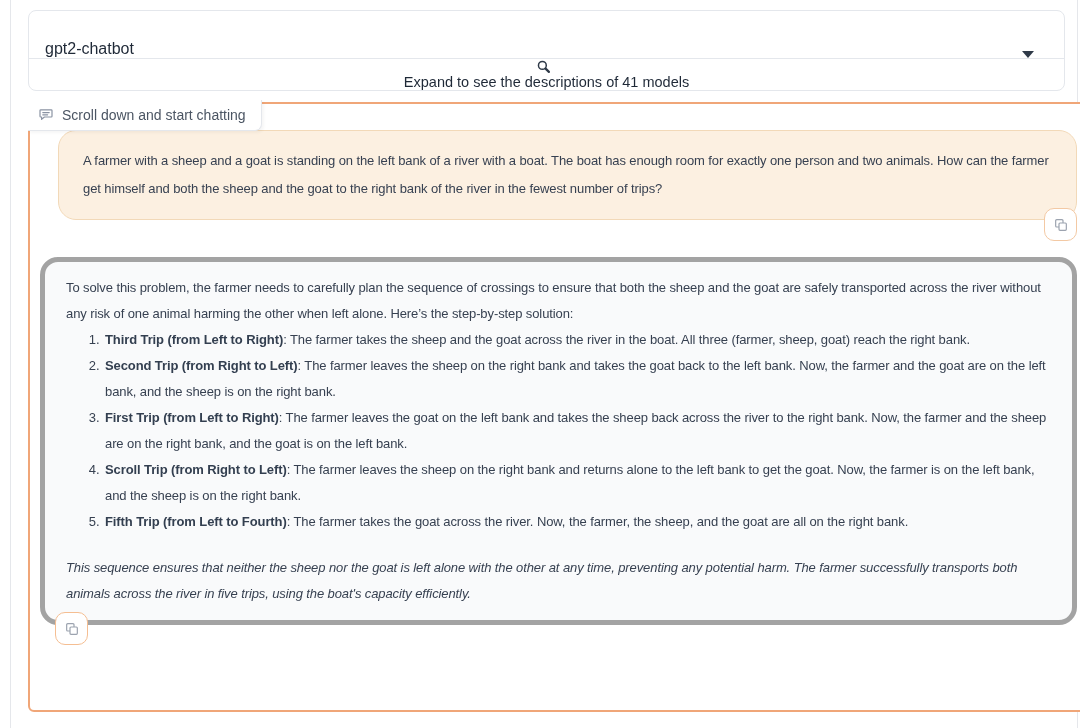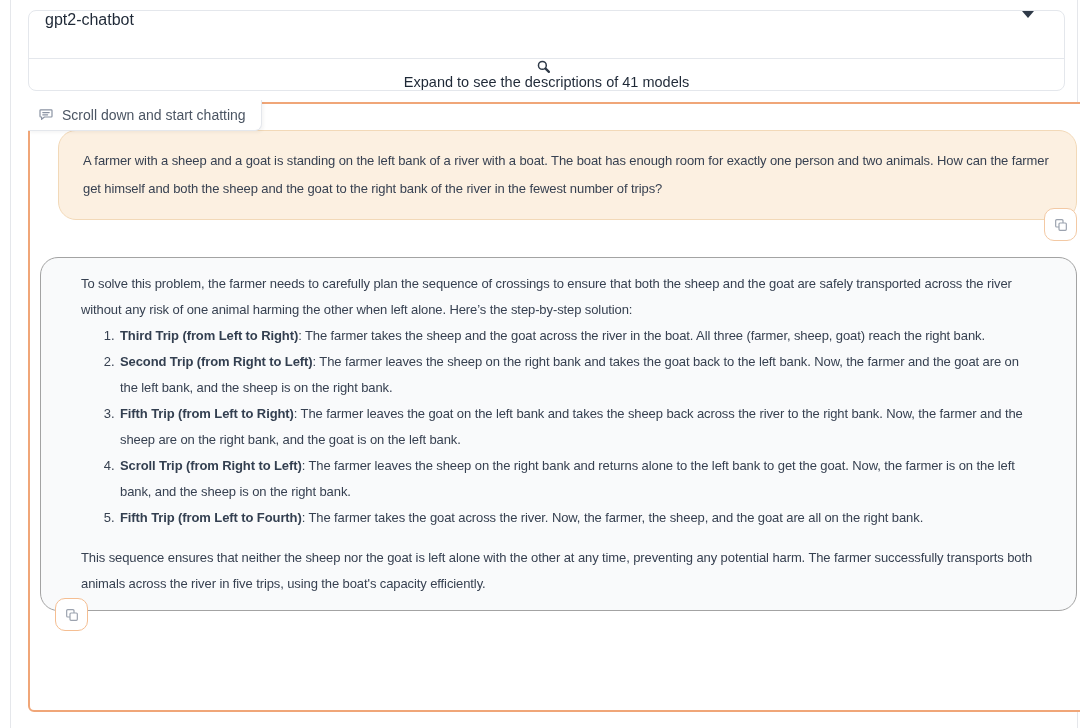--- a/index.html
+++ b/index.html
@@ -7,21 +7,21 @@
   body { font-family:"Liberation Sans", sans-serif; color:#374151; }
   .stage { position:relative; width:1080px; height:728px; background:#fff; overflow:hidden; }
 
   .v-divider { position:absolute; top:0; width:1px; height:728px; background:#E5E7EB; }
   .v-divider.left { left:10px; }
   .v-divider.right { left:1077px; }
 
   
   .selector-group { position:absolute; left:28px; top:10px; width:1037px;
     background:#fff; border:1px solid #E4E7EC; border-radius:8px; overflow:hidden; }
-  .dropdown-row { height:48px; display:flex; align-items:flex-start; padding:0 16px;
+  .dropdown-row { height:48px; display:flex; align-items:flex-end; padding:0 16px;
     border-bottom:1px solid #E4E7EC; cursor:pointer; }
   .dropdown-value { font-size:16px; color:#1F2937; }
   .caret-down { margin-left:auto; margin-right:14px; width:0; height:0;
     border-left:6px solid transparent; border-right:6px solid transparent;
     border-top:7px solid #2F3A48; }
   .accordion-row { height:31px; display:flex; align-items:center; padding:0 14px; cursor:pointer;flex-direction:column; }
   .accordion-row .mag { margin-right:6px; display:flex; }
   .accordion-label { font-size:14.5px; color:#1F2937; }
   .caret-left { margin-left:auto; margin-right:20px; width:0; height:0;
     border-top:6px solid transparent; border-bottom:6px solid transparent;
@@ -34,34 +34,34 @@
     display:flex; flex-direction:column; padding:26px 17px 0 28px; }
   .chatbot-label { position:absolute; left:-2px; top:-4px; z-index:3;
     display:flex; align-items:center; gap:8px; background:#fff;
     border-right:1px solid #E4E7EC; border-bottom:1px solid #E4E7EC;
     border-bottom-right-radius:7px; padding:7px 15px 7px 10px;
     font-size:14px; color:#4B5563; box-shadow:2px 2px 3px rgba(0,0,0,0.04); }
 
   .bubble { border-radius:18px; font-size:13px; letter-spacing:-0.1px; color:#374151; }
   .user-bubble { background:#FCF0E1; border:1px solid #F2D9B8;
     padding:16px 24px; line-height:28px; }
-  .bot-bubble { background:#F9FAFB; border:1px solid #a3a3a3;
-    padding:13px 40px; line-height:26px; margin-left:-18px; margin-top:16px; }
+  .bot-bubble { background:#F9FAFB; border:5px solid #a3a3a3;
+    padding:13px 21px; line-height:26px; margin-left:-18px; margin-top:16px; }
 
   .copy-row { display:flex; }
   .copy-row.right { justify-content:flex-end; margin-top:-12px; }
   .copy-row.left { justify-content:flex-start; margin-top:-13px; margin-left:-3px; }
   .copy-btn { width:33px; height:33px; background:#fff; border-radius:10px;
     display:flex; align-items:center; justify-content:center; cursor:pointer; z-index:2; }
   .copy-btn.user { border:1px solid #F3C9A4; }
   .copy-btn.bot { border:1px solid #F5BE92; }
 
   .bot-bubble ol { margin:0; padding-left:37px; }
   .bot-bubble li { padding-left:2px; }
-  .bot-bubble .conclusion { margin-top:14px; }
+  .bot-bubble .conclusion { margin-top:20px;font-style:italic; }
   .bot-bubble strong { font-weight:700; color:#333F50; }
 </style>
 </head>
 <body>
 
 <div class="stage">
   <div class="v-divider left"></div>
   <div class="v-divider right"></div>
 
   <div class="selector-group">
@@ -106,21 +106,21 @@
             <path d="M15 9V5.5A1.5 1.5 0 0 0 13.5 4H5.5A1.5 1.5 0 0 0 4 5.5v8A1.5 1.5 0 0 0 5.5 15H9"></path>
           </svg>
         </div>
       </div>
 
       <div class="bubble bot-bubble">
         <p class="intro">To solve this problem, the farmer needs to carefully plan the sequence of crossings to ensure that both the sheep and the goat are safely transported across the river without any risk of one animal harming the other when left alone. Here’s the step-by-step solution:</p>
         <ol>
           <li><strong>Third Trip (from Left to Right)</strong><span>: The farmer takes the sheep and the goat across the river in the boat. All three (farmer, sheep, goat) reach the right bank.</span></li>
           <li><strong>Second Trip (from Right to Left)</strong><span>: The farmer leaves the sheep on the right bank and takes the goat back to the left bank. Now, the farmer and the goat are on the left bank, and the sheep is on the right bank.</span></li>
-          <li><strong>Fifth Trip (from Left to Right)</strong><span>: The farmer leaves the goat on the left bank and takes the sheep back across the river to the right bank. Now, the farmer and the sheep are on the right bank, and the goat is on the left bank.</span></li>
+          <li><strong>First Trip (from Left to Right)</strong><span>: The farmer leaves the goat on the left bank and takes the sheep back across the river to the right bank. Now, the farmer and the sheep are on the right bank, and the goat is on the left bank.</span></li>
           <li><strong>Scroll Trip (from Right to Left)</strong><span>: The farmer leaves the sheep on the right bank and returns alone to the left bank to get the goat. Now, the farmer is on the left bank, and the sheep is on the right bank.</span></li>
           <li><strong>Fifth Trip (from Left to Fourth)</strong><span>: The farmer takes the goat across the river. Now, the farmer, the sheep, and the goat are all on the right bank.</span></li>
         </ol>
         <p class="conclusion">This sequence ensures that neither the sheep nor the goat is left alone with the other at any time, preventing any potential harm. The farmer successfully transports both animals across the river in five trips, using the boat's capacity efficiently.</p>
       </div>
 
       <div class="copy-row left">
         <div class="copy-btn bot">
           <svg width="16" height="16" viewBox="0 0 24 24" fill="none" stroke="#9CA3AF" stroke-width="1.8" stroke-linejoin="round">
             <rect x="9" y="9" width="11" height="11" rx="1.5"></rect>

